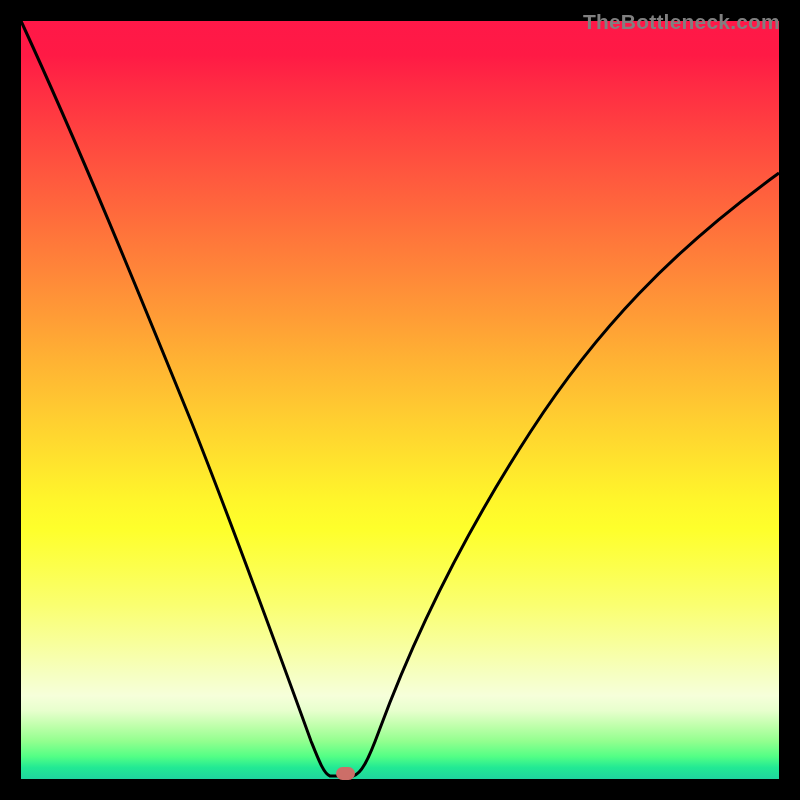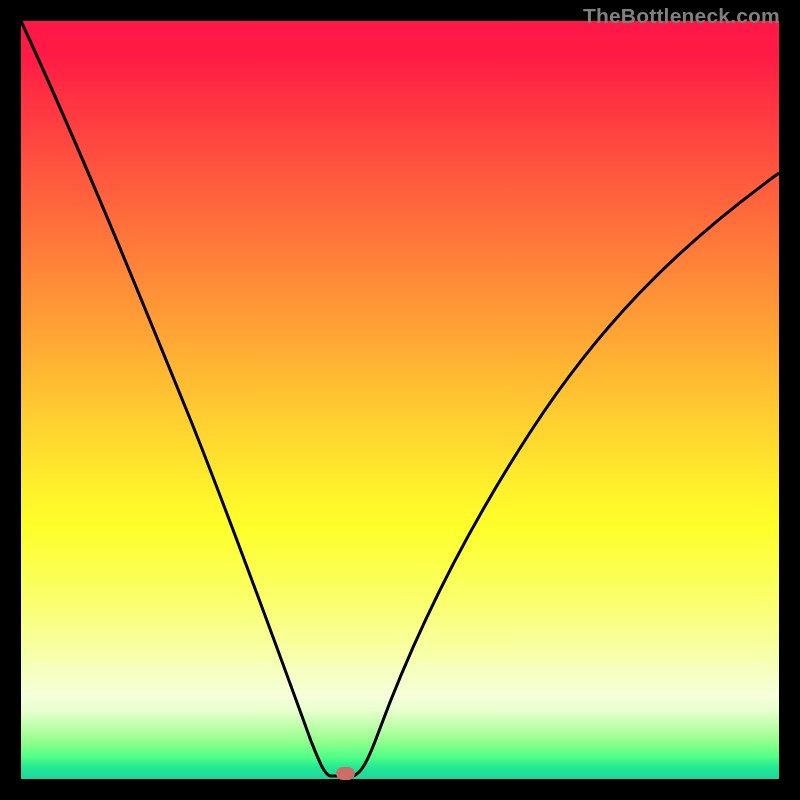--- a/index.html
+++ b/index.html
@@ -38,21 +38,21 @@
       #e7ffcd 91%,
       #bfffab 93%,
       #93ff8f 95%,
       #54ff85 97%,
       #22e994 98.5%,
       #1fd49e 100%
     );
   }
   .watermark {
     position: absolute;
-    top: 4px;
+    top: 10px;
     right: 20px;
     font-family: Arial, Helvetica, sans-serif;
     font-size: 21px;
     font-weight: 600;
     color: #808080;
     letter-spacing: 0.2px;
   }
   svg.curve {
     position: absolute;
     left: 21px;

